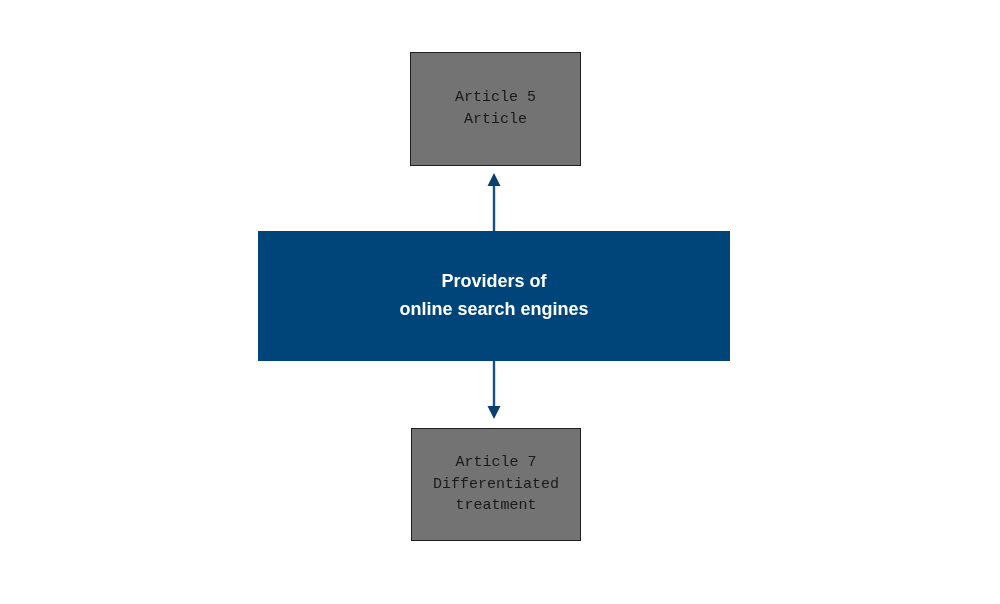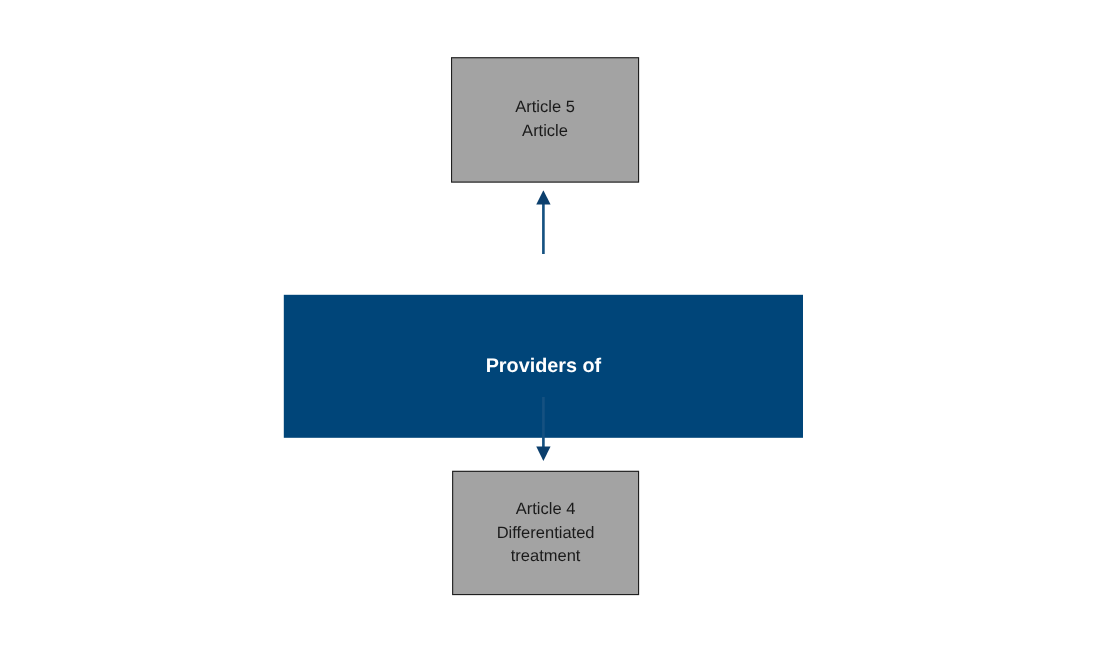--- a/index.html
+++ b/index.html
@@ -10,30 +10,31 @@
   .canvas {
     position: relative;
     width: 1000px;
     height: 604px;
     background: #ffffff;
     font-family: "Liberation Sans", sans-serif;
     overflow: hidden;
   }
   .outlined-box {
     position: absolute;
-    background: #a3a3a3;
+    background: #737373;
     border: 1px solid #1f1f1f;
     box-sizing: border-box;
     display: flex;
     align-items: center;
     justify-content: center;
     text-align: center;
     color: #1a1a1a;
     font-size: 15px;
     line-height: 1.45;
+    font-family: Liberation Mono, monospace;
   }
   .box-top {
     left: 410px;
     top: 52px;
     width: 171px;
     height: 114px;
   }
   .box-bottom {
     left: 411px;
     top: 428px;
@@ -48,21 +49,20 @@
     height: 130px;
     background: #004579;
     display: flex;
     align-items: center;
     justify-content: center;
     text-align: center;
     color: #ffffff;
     font-weight: bold;
     font-size: 18px;
     line-height: 1.55;
-    margin-top: 37px;
   }
   .line {
     display: block;
   }
   .connector {
     position: absolute;
     width: 16px;
     height: 58px;
   }
   .connector-up {
@@ -87,29 +87,30 @@
   </div>
 
   <svg class="connector connector-up" viewBox="0 0 16 58">
     <line x1="8" y1="10" x2="8" y2="58" stroke-width="2.4" stroke="#155181"></line>
     <polygon points="8,0 1.5,13 14.5,13" fill="#0b3f6d"></polygon>
   </svg>
 
   <div class="center-box">
     <div>
       <span class="line">Providers of</span>
+      <span class="line">online search engines</span>
     </div>
   </div>
 
   <svg class="connector connector-down" viewBox="0 0 16 58">
     <line x1="8" y1="0" x2="8" y2="48" stroke-width="2.4" stroke="#155181"></line>
     <polygon points="8,58 1.5,45 14.5,45" fill="#0b3f6d"></polygon>
   </svg>
 
   <div class="outlined-box box-bottom">
     <div>
-      <span class="line">Article 4</span>
+      <span class="line">Article 7</span>
       <span class="line">Differentiated</span>
       <span class="line">treatment</span>
     </div>
   </div>
 
 </div>
 
 </body></html>

